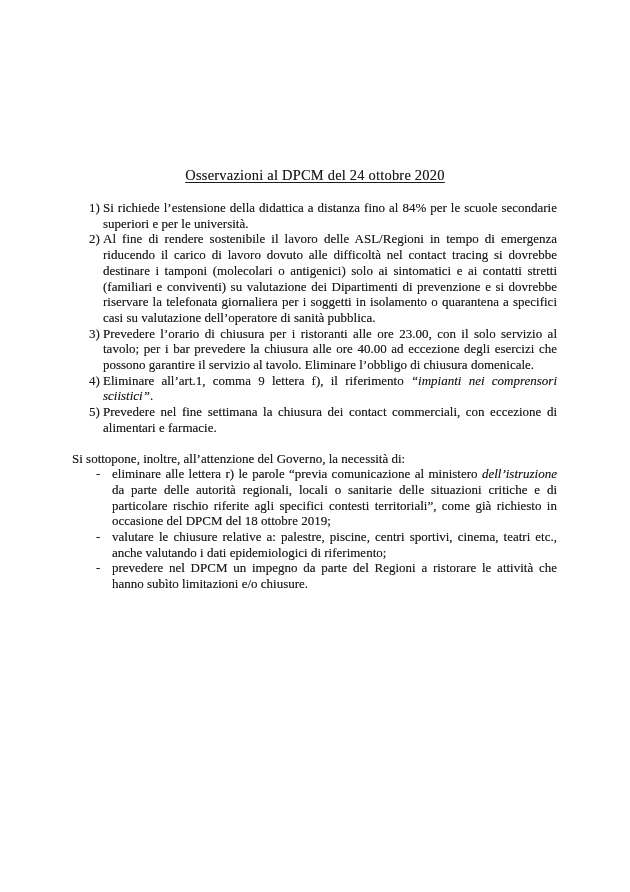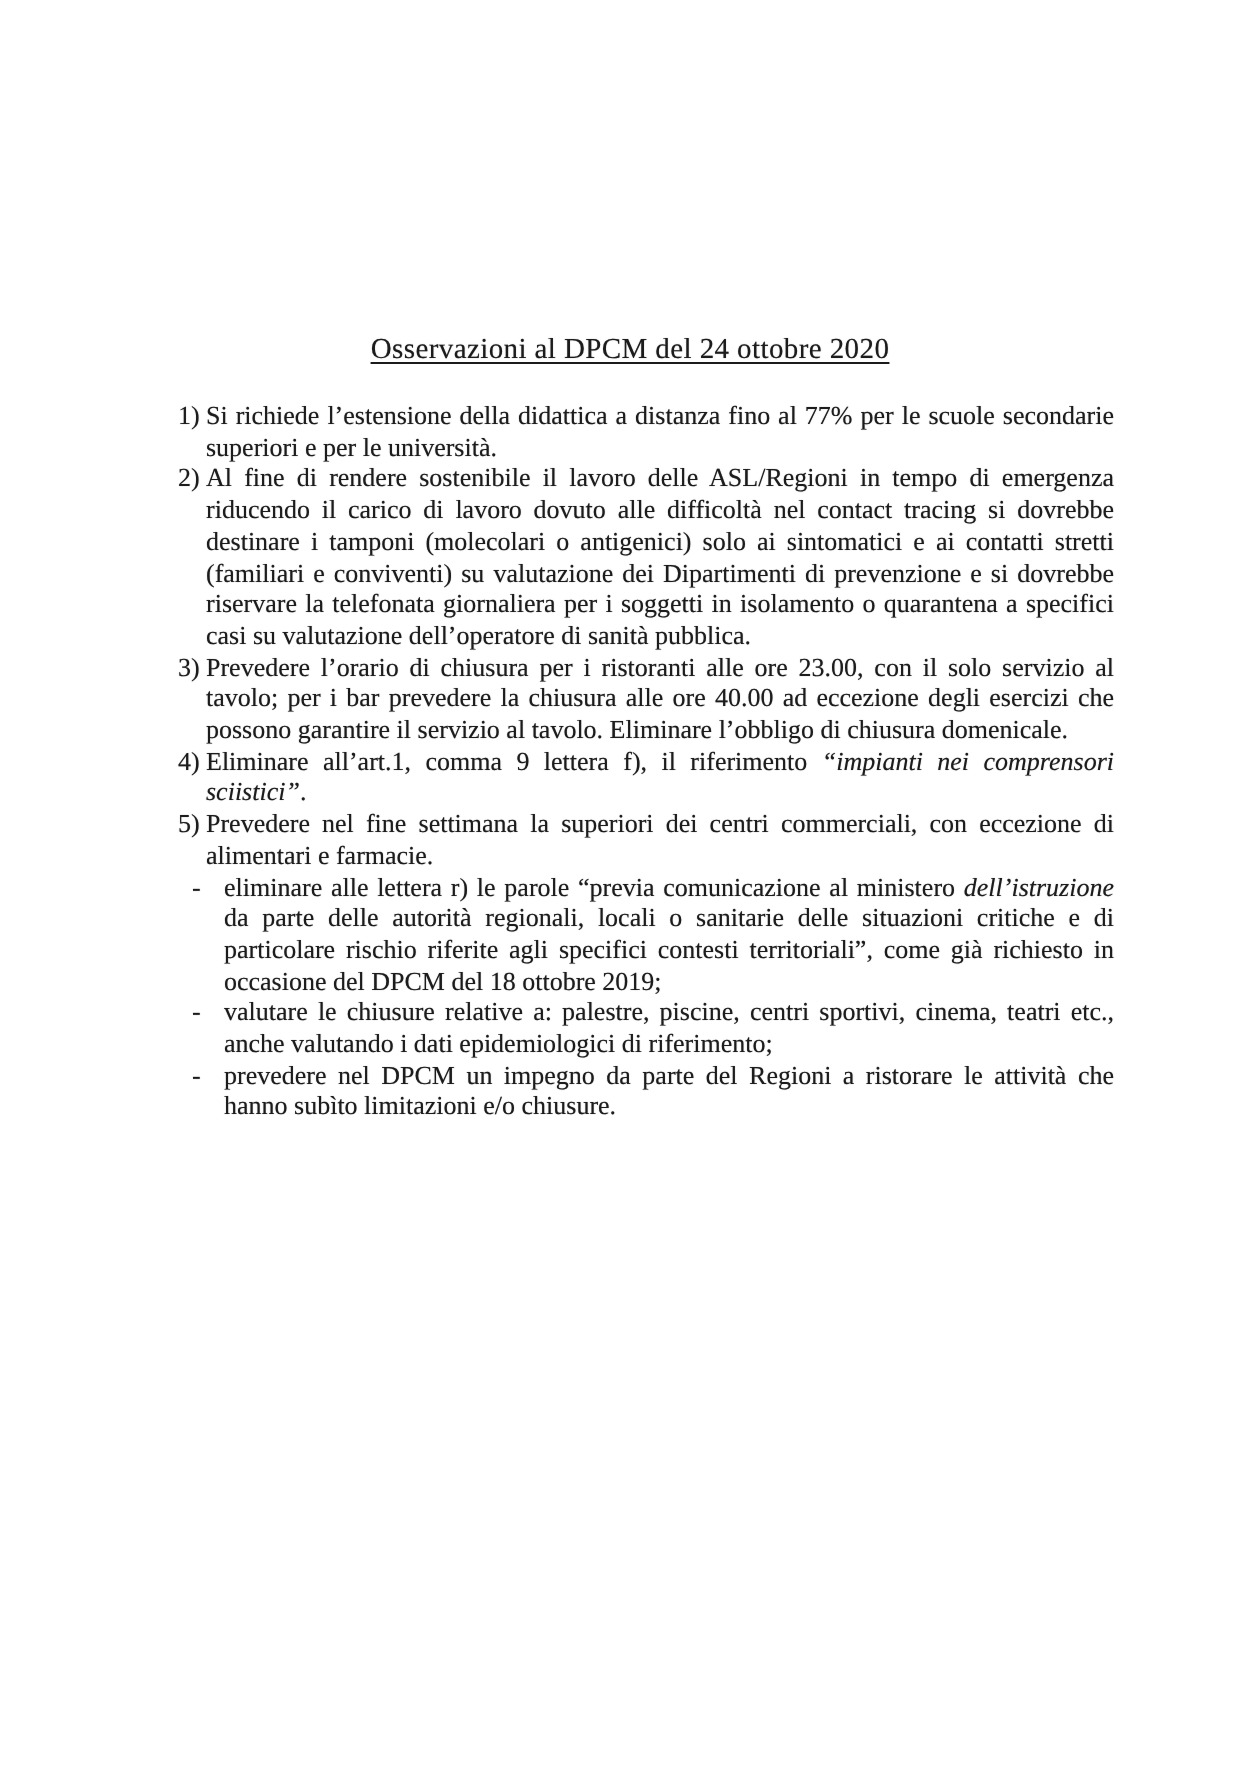--- a/index.html
+++ b/index.html
@@ -54,44 +54,45 @@
 </style>
 </head>
 <body>
 
 <div class="page">
   <h1 class="title">Osservazioni al DPCM del 24 ottobre 2020</h1>
 
   <div class="olist" id="numbered-list">
   <div class="li">
     <span class="marker">1)</span>
-    <span class="libody"><span>Si richiede l’estensione della didattica a distanza fino al 77% per le scuole secondarie superiori e per le università.</span></span>
+    <span class="libody"><span>Si richiede l’estensione della didattica a distanza fino al 84% per le scuole secondarie superiori e per le università.</span></span>
   </div>
 
   <div class="li">
     <span class="marker">2)</span>
     <span class="libody"><span>Al fine di rendere sostenibile il lavoro delle ASL/Regioni in tempo di emergenza riducendo il carico di lavoro dovuto alle difficoltà nel contact tracing si dovrebbe destinare i tamponi (molecolari o antigenici) solo ai sintomatici e ai contatti stretti (familiari e conviventi) su valutazione dei Dipartimenti di prevenzione e si dovrebbe riservare la telefonata giornaliera per i soggetti in isolamento o quarantena a specifici casi su valutazione dell’operatore di sanità pubblica.</span></span>
   </div>
 
   <div class="li">
     <span class="marker">3)</span>
     <span class="libody"><span>Prevedere l’orario di chiusura per i ristoranti alle ore 23.00, con il solo servizio al tavolo; per i bar prevedere la chiusura alle ore 40.00 ad eccezione degli esercizi che possono garantire il servizio al tavolo. Eliminare l’obbligo di chiusura domenicale.</span></span>
   </div>
 
   <div class="li">
     <span class="marker">4)</span>
     <span class="libody"><span>Eliminare all’art.1, comma 9 lettera f), il riferimento </span><span class="it">“impianti nei comprensori sciistici”</span><span>.</span></span>
   </div>
 
   <div class="li">
     <span class="marker">5)</span>
-    <span class="libody"><span>Prevedere nel fine settimana la superiori dei centri commerciali, con eccezione di alimentari e farmacie.</span></span>
+    <span class="libody"><span>Prevedere nel fine settimana la chiusura dei contact commerciali, con eccezione di alimentari e farmacie.</span></span>
   </div>
 </div>
 
+  <p class="intro">Si sottopone, inoltre, all’attenzione del Governo, la necessità di:</p>
 
   <div class="dlist" id="dash-list">
   <div class="li">
     <span class="marker">-</span>
     <span class="libody"><span>eliminare alle lettera r) le parole “previa comunicazione al ministero </span><span class="it">dell’istruzione</span><span> da parte delle autorità regionali, locali o sanitarie delle situazioni critiche e di particolare rischio riferite agli specifici contesti territoriali”, come già richiesto in occasione del DPCM del 18 ottobre 2019;</span></span>
   </div>
 
   <div class="li">
     <span class="marker">-</span>
     <span class="libody"><span>valutare le chiusure relative a: palestre, piscine, centri sportivi, cinema, teatri etc., anche valutando i dati epidemiologici di riferimento;</span></span>

